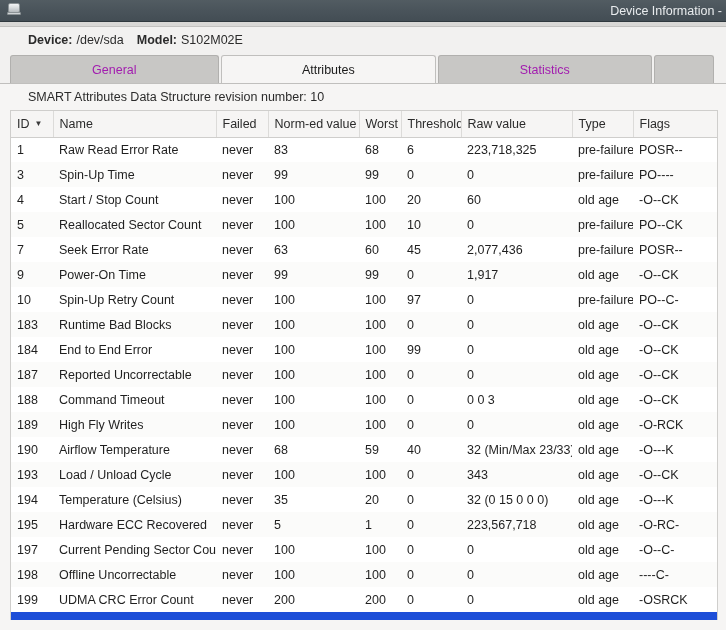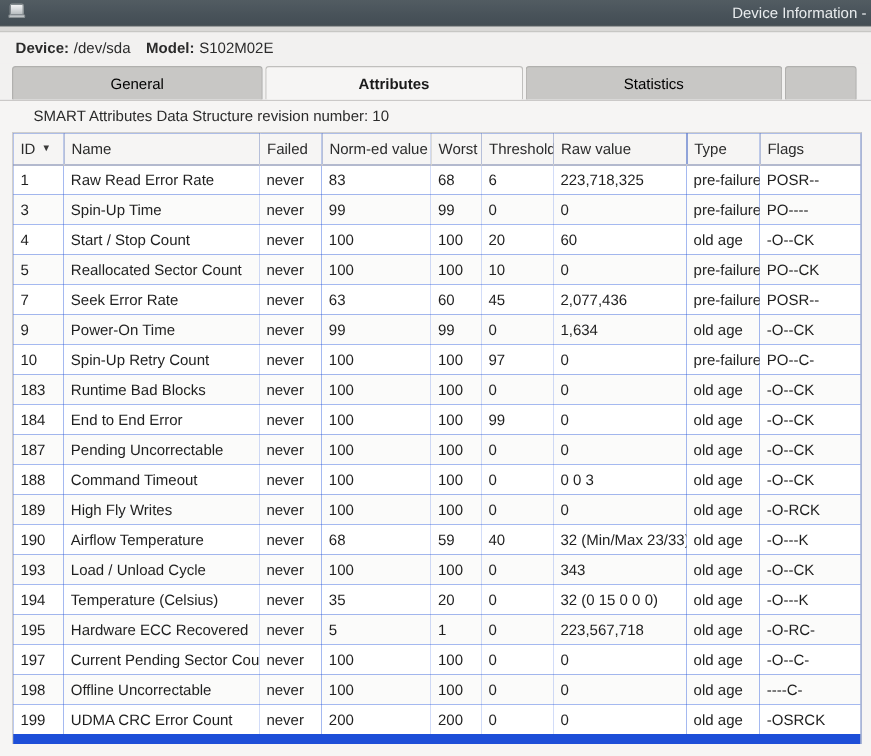--- a/index.html
+++ b/index.html
@@ -58,21 +58,21 @@
     height: 5px;
     background: #d9d8d6;
     border-bottom: 1px solid #c3c2c0;
   }
 
   
   #device-line {
     height: 26px;
     display: flex;
     align-items: center;
-    padding-left: 13px;
+    padding-left: 28px;
     font-size: 12.5px;
     color: #2b2b2b;
     background: #f2f1f0;
     gap: 4px;
   }
   #device-line .lbl { font-weight: bold; }
   #device-line .val { font-weight: normal; }
   #device-line .spacer { width: 5px; }
 
   
@@ -82,34 +82,33 @@
     height: 30px;
     padding: 0 10px;
     background: #f2f1f0;
     position: relative;
   }
   .tab {
     height: 28px;
     line-height: 28px;
     text-align: center;
     font-size: 12.5px;
-    color: #000000;
+    color: #a21caf;
     background: #c8c7c5;
     border: 1px solid #b1b0ae;
     border-bottom: none;
     border-radius: 3px 3px 0 0;
     margin-right: 2px;
     white-space: nowrap;
     overflow: hidden;
   }
   .tab.active {
     background: #f6f5f4;
     border-color: #c0bfbd;
     color: #1a1a1a;
-    font-weight: bold;
   }
   #tab-general { width: 214px; }
   #tab-attributes { width: 221px; }
   #tab-statistics { width: 219px; }
   #tab-selftest { width: 62px; }
 
   
   #panel {
     background: #f6f5f4;
     border-top: 1px solid #c0bfbd;
@@ -296,21 +295,21 @@
             <td>pre-failure</td>
             <td>POSR--</td>
           </tr>
           <tr>
             <td>9</td>
             <td>Power-On Time</td>
             <td>never</td>
             <td>99</td>
             <td>99</td>
             <td>0</td>
-            <td>1,634</td>
+            <td>1,917</td>
             <td>old age</td>
             <td>-O--CK</td>
           </tr>
           <tr>
             <td>10</td>
             <td>Spin-Up Retry Count</td>
             <td>never</td>
             <td>100</td>
             <td>100</td>
             <td>97</td>
@@ -335,21 +334,21 @@
             <td>never</td>
             <td>100</td>
             <td>100</td>
             <td>99</td>
             <td>0</td>
             <td>old age</td>
             <td>-O--CK</td>
           </tr>
           <tr>
             <td>187</td>
-            <td>Pending Uncorrectable</td>
+            <td>Reported Uncorrectable</td>
             <td>never</td>
             <td>100</td>
             <td>100</td>
             <td>0</td>
             <td>0</td>
             <td>old age</td>
             <td>-O--CK</td>
           </tr>
           <tr>
             <td>188</td>

